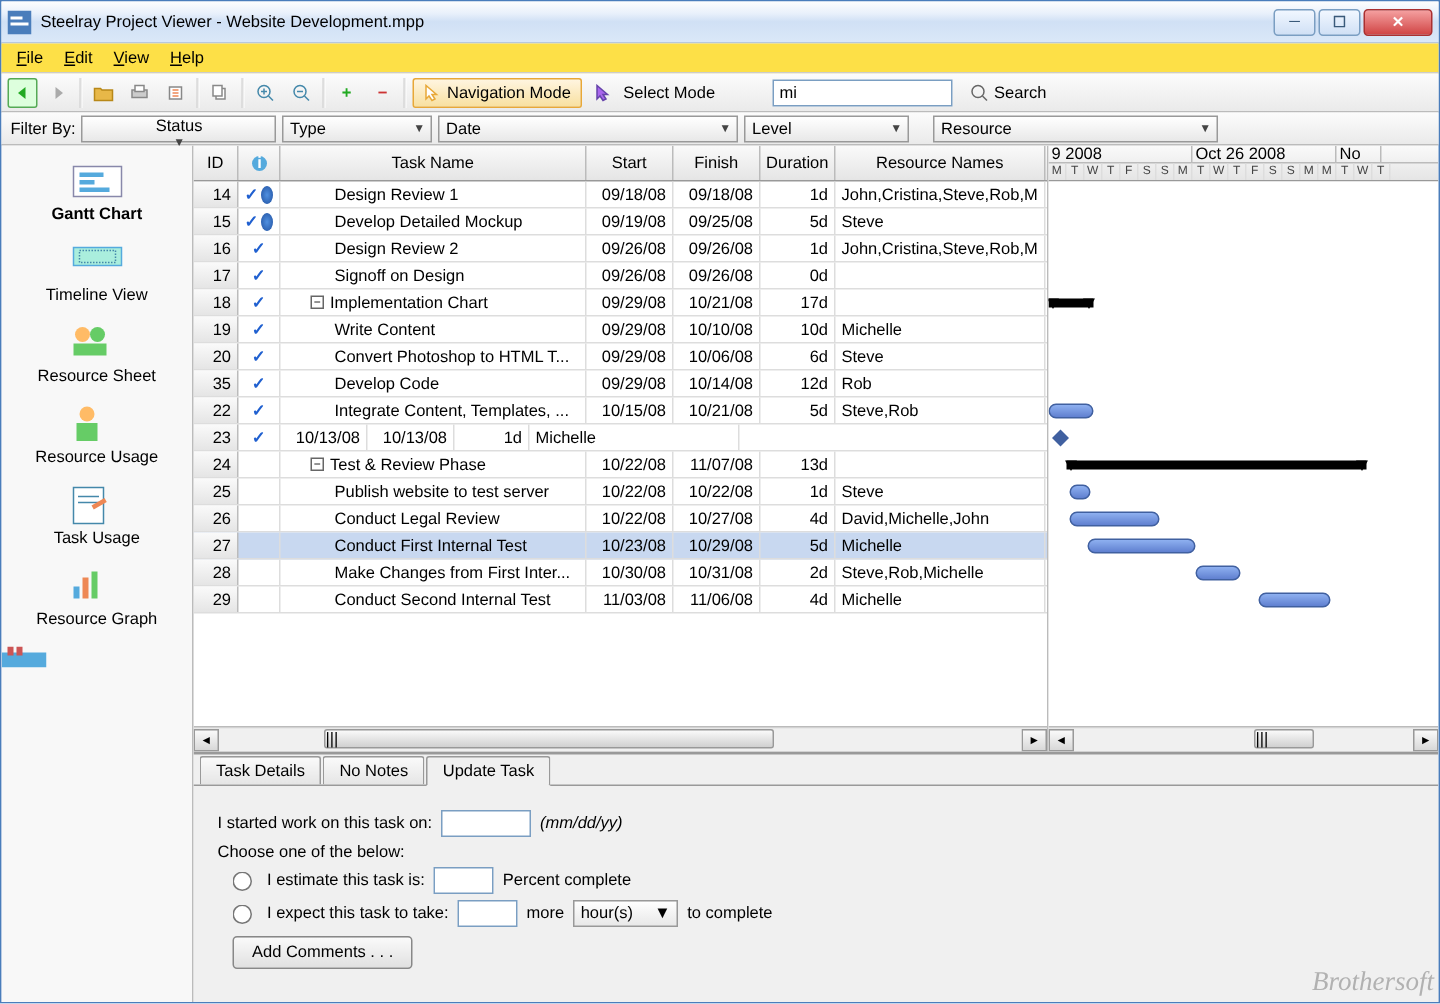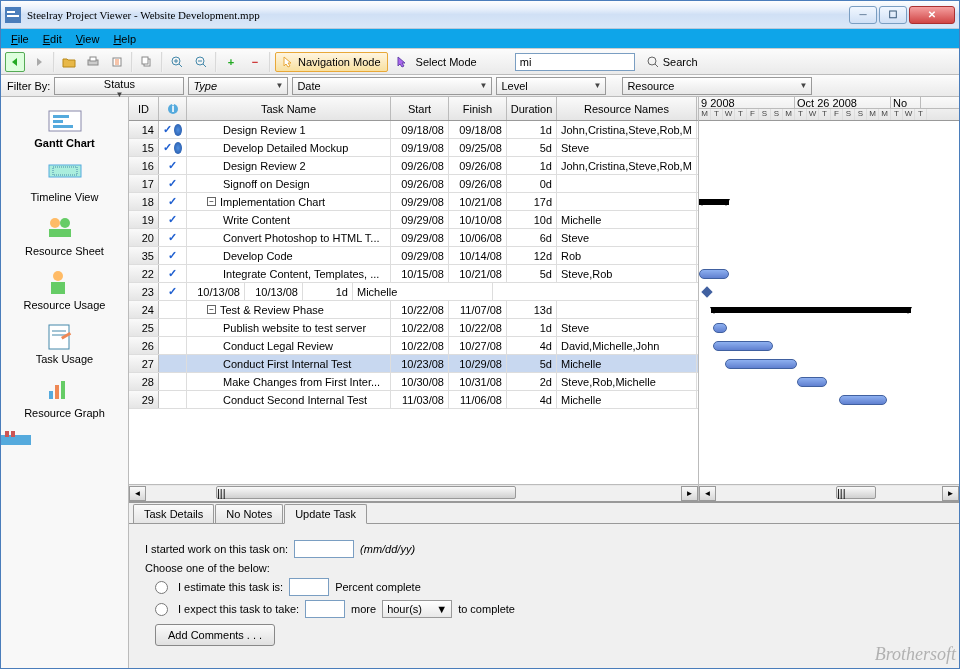--- a/index.html
+++ b/index.html
@@ -1,24 +1,24 @@
 <!DOCTYPE html>
 <html><head>
 <meta charset="utf-8">
 <style>
 *{box-sizing:border-box;margin:0;padding:0;font-family:Tahoma,Arial,sans-serif;font-size:11px;}
 body{background:#d4e4f7;width:960px;height:669px;overflow:hidden;position:relative;}
 .window{width:960px;height:669px;border:1px solid #4a7dbb;background:#fff;display:flex;flex-direction:column;}
 .titlebar{height:28px;background:linear-gradient(#fefefe,#e8f0fb 30%,#d0e0f5 50%,#dae8f8);display:flex;align-items:center;padding:0 4px;border-bottom:1px solid #b8c8da;}
 .titlebar-icon{width:16px;height:16px;margin-right:6px;}
-.titlebar-text{flex:1;color:#000;font-family:Liberation Serif, serif;}
+.titlebar-text{flex:1;color:#000;}
 .winbtns{display:flex;gap:2px;}
 .winbtn{width:28px;height:18px;border:1px solid #7a9ec2;border-radius:3px;background:linear-gradient(#f1f7ff,#d0e0f5);display:flex;align-items:center;justify-content:center;color:#3a5a7a;font-weight:bold;font-size:10px;cursor:pointer;}
 .winbtn.close{background:linear-gradient(#f5a0a0,#d04545);color:#fff;border-color:#aa3030;width:46px;}
-.menubar{height:20px;background:#0ea5e9;display:flex;gap:2px;padding:0 4px;border-bottom:1px solid #ccc;align-items:center;}
+.menubar{height:20px;background:#fde047;display:flex;gap:2px;padding:0 4px;border-bottom:1px solid #ccc;align-items:center;}
 .menuitem{padding:2px 6px;cursor:pointer;}
 .menuitem:first-letter{text-decoration:underline;}
 .toolbar{height:26px;background:linear-gradient(#fcfcfc,#eaeaea);display:flex;align-items:center;padding:0 4px;gap:4px;border-bottom:1px solid #bbb;}
 .tbtn{width:20px;height:20px;display:flex;align-items:center;justify-content:center;border-radius:2px;cursor:pointer;}
 .sep{width:2px;height:20px;background:linear-gradient(90deg,#ccc,#fff);}
 .mode-btn{height:20px;padding:0 6px;border:1px solid #999;background:linear-gradient(#fff,#e8e8e8);border-radius:2px;display:flex;align-items:center;gap:4px;cursor:pointer;}
 .search-input{height:18px;width:120px;border:1px solid #7a9ec2;padding:0 4px;}
 .search-btn{height:20px;padding:0 8px;background:none;border:none;cursor:pointer;display:flex;align-items:center;gap:4px;}
 .filterbar{height:22px;background:linear-gradient(#fcfcfc,#eaeaea);display:flex;align-items:center;padding:0 6px;gap:4px;border-bottom:1px solid #bbb;}
 .filter-combo{height:18px;border:1px solid #999;background:linear-gradient(#fff,#e8e8e8);padding:0 4px;display:flex;align-items:center;justify-content:space-between;cursor:pointer;}
@@ -183,21 +183,21 @@
     </div>
   </div>
 
   <div class="filterbar">
     <span>Filter By:</span>
     <div id="filter-combos" style="display:flex;gap:4px;flex:1;">
         <div class="filter-combo" style="width: 130px; flex-direction: column;">
           <span>Status</span>
           <span class="arrow">▼</span>
         </div>
-        <div class="filter-combo" style="width: 100px; font-style: italic;">
+        <div class="filter-combo" style="width: 100px;">
           <span>Type</span>
           <span class="arrow">▼</span>
         </div>
         <div class="filter-combo" style="width: 200px;">
           <span>Date</span>
           <span class="arrow">▼</span>
         </div>
         <div class="filter-combo" style="width: 110px;">
           <span>Level</span>
           <span class="arrow">▼</span>

